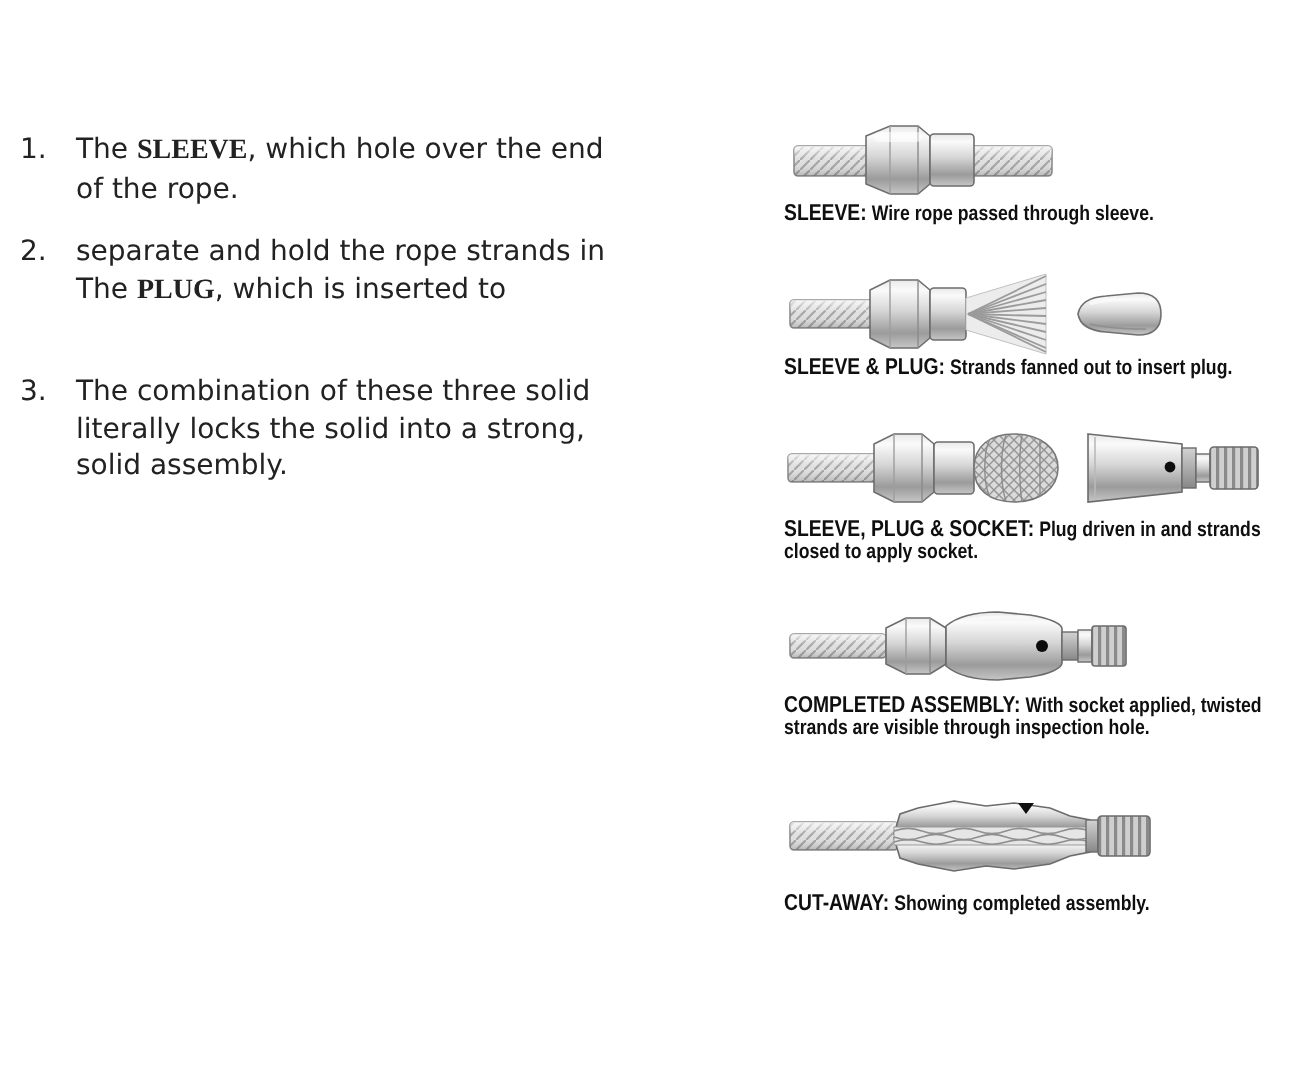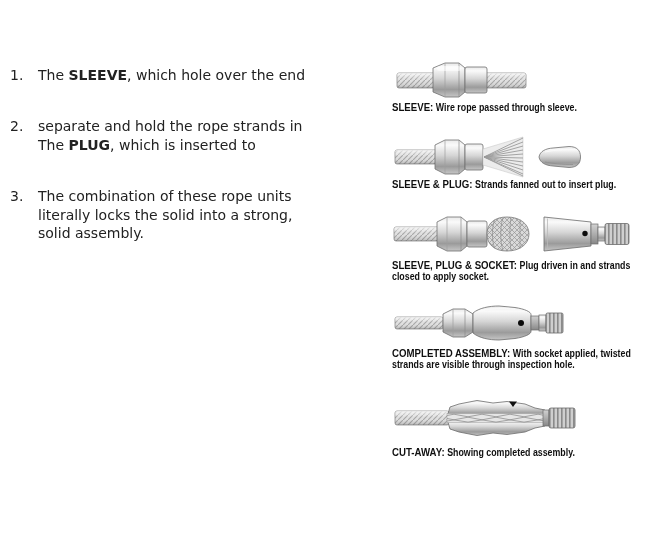--- a/index.html
+++ b/index.html
@@ -4,21 +4,21 @@
 <style>
   html,body{margin:0;padding:0;}
   body{
     width:650px;height:536px;background:#ffffff;position:relative;overflow:hidden;
     font-family:"DejaVu Sans",sans-serif;
   }
   
   .item{position:absolute;left:10px;width:345px;color:#222222;font-size:14px;line-height:18.5px;}
   .item .num{position:absolute;left:0;top:0;}
   .item .lines{margin-left:28px;}
-  .item b{font-weight:bold;}
+  .item b{font-weight:bold;font-family:Liberation Serif, serif;}
   
   .fig{position:absolute;margin:0;padding:0;}
   .caption{
     position:absolute;width:312px;
     transform:scaleX(0.84);transform-origin:0 0;
     font-family:"Liberation Sans",sans-serif;font-weight:bold;
     color:#0f0f0f;font-size:10.5px;line-height:11px;
   }
   .caption .lbl{font-size:11.5px;margin-right:3px;}
   svg{display:block;}
@@ -57,35 +57,36 @@
       <rect width="4" height="4" fill="#cfcfcf"></rect>
       <rect width="1.6" height="4" fill="#8a8a8a"></rect>
     </pattern>
   </defs>
 </svg>
 
 <div class="item" style="top:66px">
   <span class="num">1.</span>
   <div class="lines">
     <div><span>The </span><b>SLEEVE</b><span>, which hole over the end</span></div>
+    <div><span>of the rope.</span></div>
   </div>
 </div>
 
 <div class="item" style="top:117px">
   <span class="num">2.</span>
   <div class="lines">
     <div><span>separate and hold the rope strands in</span></div>
     <div><span>The </span><b>PLUG</b><span>, which is inserted to</span></div>
   </div>
 </div>
 
 <div class="item" style="top:187px">
   <span class="num">3.</span>
   <div class="lines">
-    <div><span>The combination of these rope units</span></div>
+    <div><span>The combination of these three solid</span></div>
     <div><span>literally locks the solid into a strong,</span></div>
     <div><span>solid assembly.</span></div>
   </div>
 </div>
 
 <figure class="fig" style="left:395px;top:60px">
   <svg viewBox="0 0 135 40" width="135" height="40">
     <g>
       <rect x="2" y="13" width="129" height="15" rx="2" fill="url(#ropeHatch)" stroke="#8d8d8d" stroke-width="0.8"></rect>
       <rect x="2" y="13" width="129" height="15" rx="2" fill="url(#gRopeShade)"></rect>

